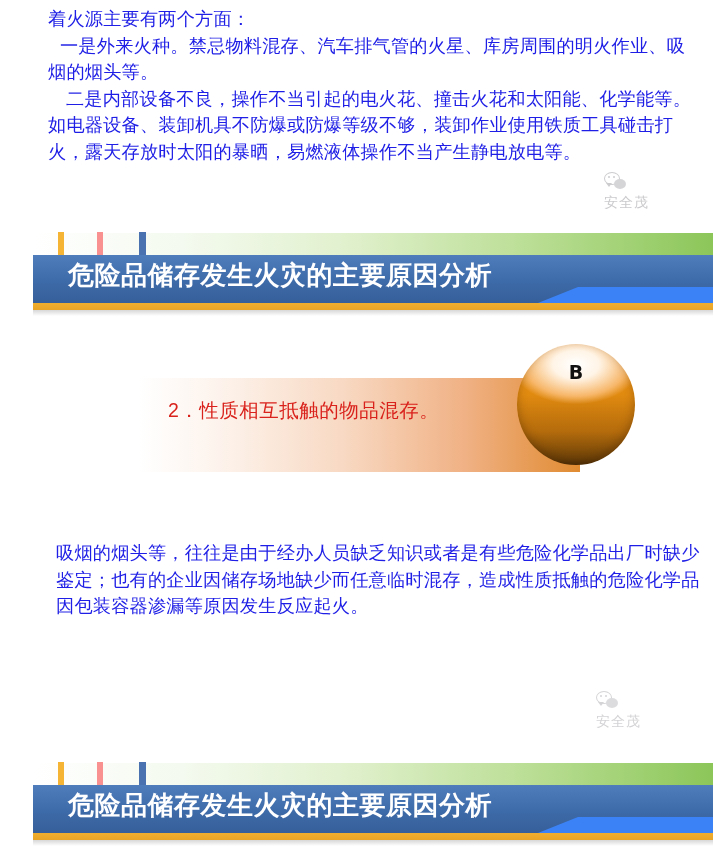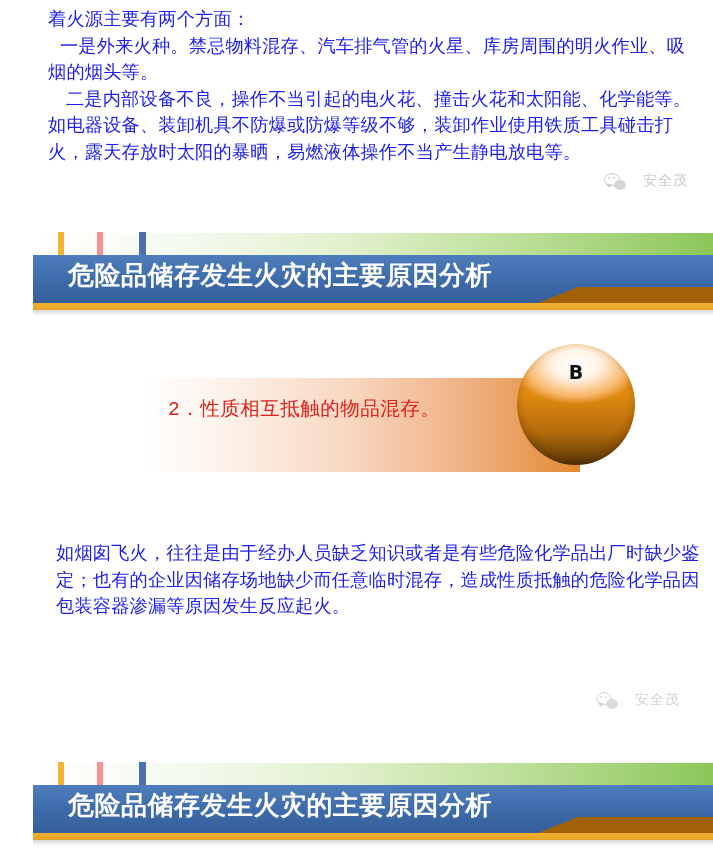--- a/index.html
+++ b/index.html
@@ -37,24 +37,24 @@
   #body-text {
     left: 56px;
     top: 540px;
     width: 645px;
   }
 
   
   .watermark {
     position: absolute;
     display: flex;
-    align-items: center;
-    gap: 17px;
+    gap: 5px;
     opacity: 0.72;
     pointer-events: none;
+    flex-direction: column;
   }
   .watermark .wm-logo {
     width: 22px;
     height: 17px;
     position: relative;
     display: block;
   }
   .watermark .wm-logo .b1 {
     position: absolute;
     left: 0; top: 0;
@@ -117,21 +117,21 @@
   }
   .banner .tick-orange { left: 25px; background: #f5b433; }
   .banner .tick-pink   { left: 64px; background: #fa9191; }
   .banner .tick-blue   { left: 106px; width: 7px; background: #4a72b0; }
 
   .banner .bar {
     position: absolute;
     left: 0; top: 26px;
     width: 680px;
     height: 48px;
-    background: #a16207;
+    background: #3b82f6;
     overflow: hidden;
   }
   .banner .bar-blue {
     position: absolute;
     left: 0; top: 0;
     width: 680px;
     height: 48px;
     background: linear-gradient(to bottom, #4f7cbb 0%, #3d6aa8 55%, #365f99 100%);
     clip-path: polygon(0 0, 680px 0, 680px 32px, 545px 32px, 505px 48px, 0 48px);
   }
@@ -183,21 +183,21 @@
   }
   #callout .callout-text {
     position: absolute;
     left: 28px;
     top: 17px;
     width: 330px;
     color: #d9221c;
     font-size: 19.5px;
     line-height: 30px;
     letter-spacing: 0.5px;
-    font-family: Liberation Mono, monospace;
+    font-family: Liberation Sans, sans-serif;
   }
 
   #sphere {
     position: absolute;
     left: 517px;
     top: 344px;
     width: 118px;
     height: 121px;
     border-radius: 50%;
     background:
@@ -249,21 +249,21 @@
 </div>
 
 <div id="callout">
   <div class="band"></div>
   <div class="callout-text">2．性质相互抵触的物品混存。</div>
 </div>
 <div id="sphere">
   <div class="sphere-label">B</div>
 </div>
 
-<div id="body-text" class="para">如烟囱飞火，往往是由于经办人员缺乏知识或者是有些危险化学品出厂时缺少鉴定；也有的企业因储存场地缺少而任意临时混存，造成性质抵触的危险化学品因包装容器渗漏等原因发生反应起火。</div>
+<div id="body-text" class="para">吸烟的烟头等，往往是由于经办人员缺乏知识或者是有些危险化学品出厂时缺少鉴定；也有的企业因储存场地缺少而任意临时混存，造成性质抵触的危险化学品因包装容器渗漏等原因发生反应起火。</div>
 
 <div id="watermark-2" class="watermark">
   <span class="wm-logo">
     <span class="b1">
         <span class="d d1"></span>
         <span class="d d2"></span>
       </span>
     <span class="b2"></span>
   </span>
   <span class="wm-text">安全茂</span>

